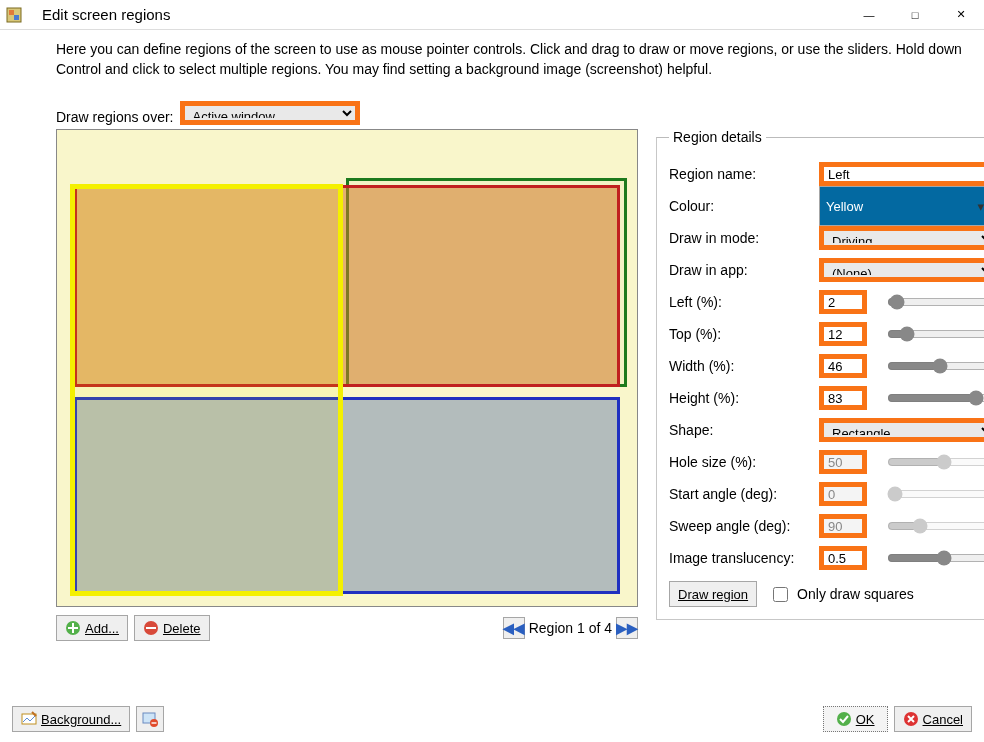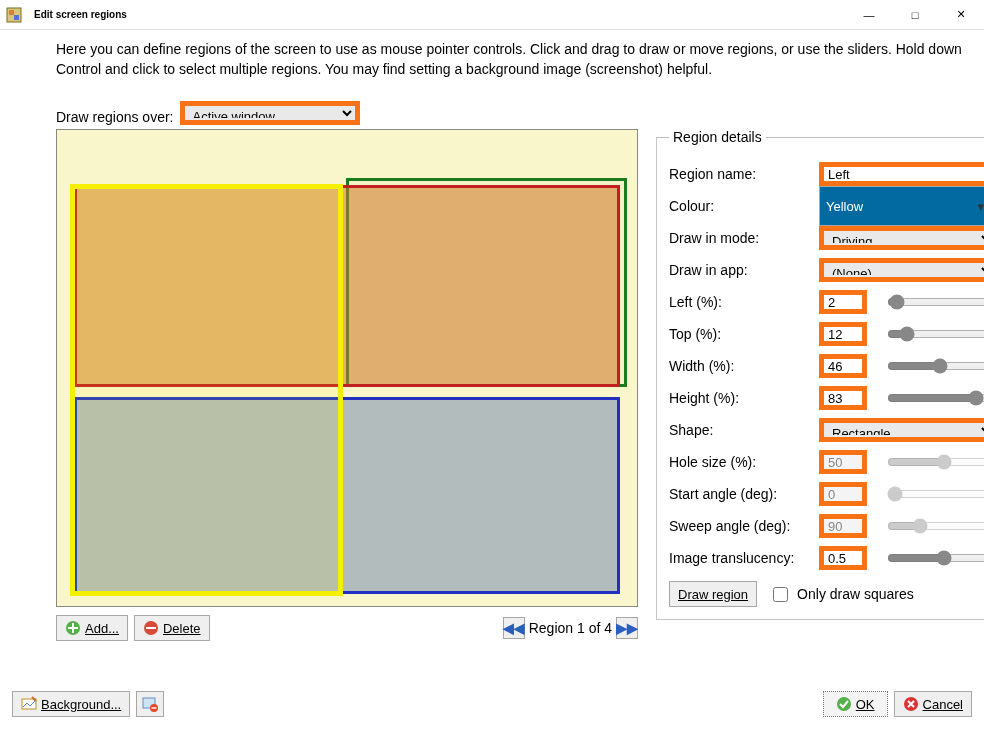--- a/index.html
+++ b/index.html
@@ -9,21 +9,21 @@
     font-size: 13px;
     background: #fff; color: #000;
     width: 984px; height: 742px; overflow: hidden;
   }
   
   .titlebar {
     height: 30px; display: flex; align-items: center;
     padding-left: 6px; border-bottom: 1px solid #ddd;
     background: #fff;
   }
-  .titlebar .title { margin-left: 12px; font-size: 10px; font-weight: bold; }
+  .titlebar .title { margin-left: 20px; font-size: 15px; }
   .titlebar .spacer { flex: 1; }
   .winbtn {
     width: 46px; height: 30px; display: flex;
     align-items: center; justify-content: center;
     font-family: "Segoe UI Symbol", sans-serif;
     font-size: 11px; cursor: pointer;
   }
   
   .content { padding: 10px 12px 6px 12px; margin-left: 44px; }
   .instructions { font-size: 14px; line-height: 1.4; margin-bottom: 22px; }
@@ -101,21 +101,21 @@
   }
   .colour-combo::after {
     content: "▾"; color: #333; position: absolute; right: 6px;
   }
   .img-row { display: flex; gap: 6px; align-items: center; }
   .draw-row { display: flex; align-items: center; gap: 12px; margin-top: 10px; }
   .chk { display: inline-flex; align-items: center; gap: 6px; font-size: 14px; }
   .chk input { width: 15px; height: 15px; }
   
   .footer {
-    position: absolute; left: 12px; right: 12px; bottom: 25px;
+    position: absolute; left: 12px; right: 12px; bottom: 10px;
     display: flex; align-items: center; gap: 6px;
   }
   .footer .spacer { flex: 1; }
   .btn.primary { border: 1px dotted #777; background: #f4f4f4; padding: 3px 12px; }
   
   .icon16 { width: 16px; height: 16px; display: inline-block; }
   input[disabled]{ color:#888; background:#f4f4f4; }
 </style>
 </head>
 <body>

